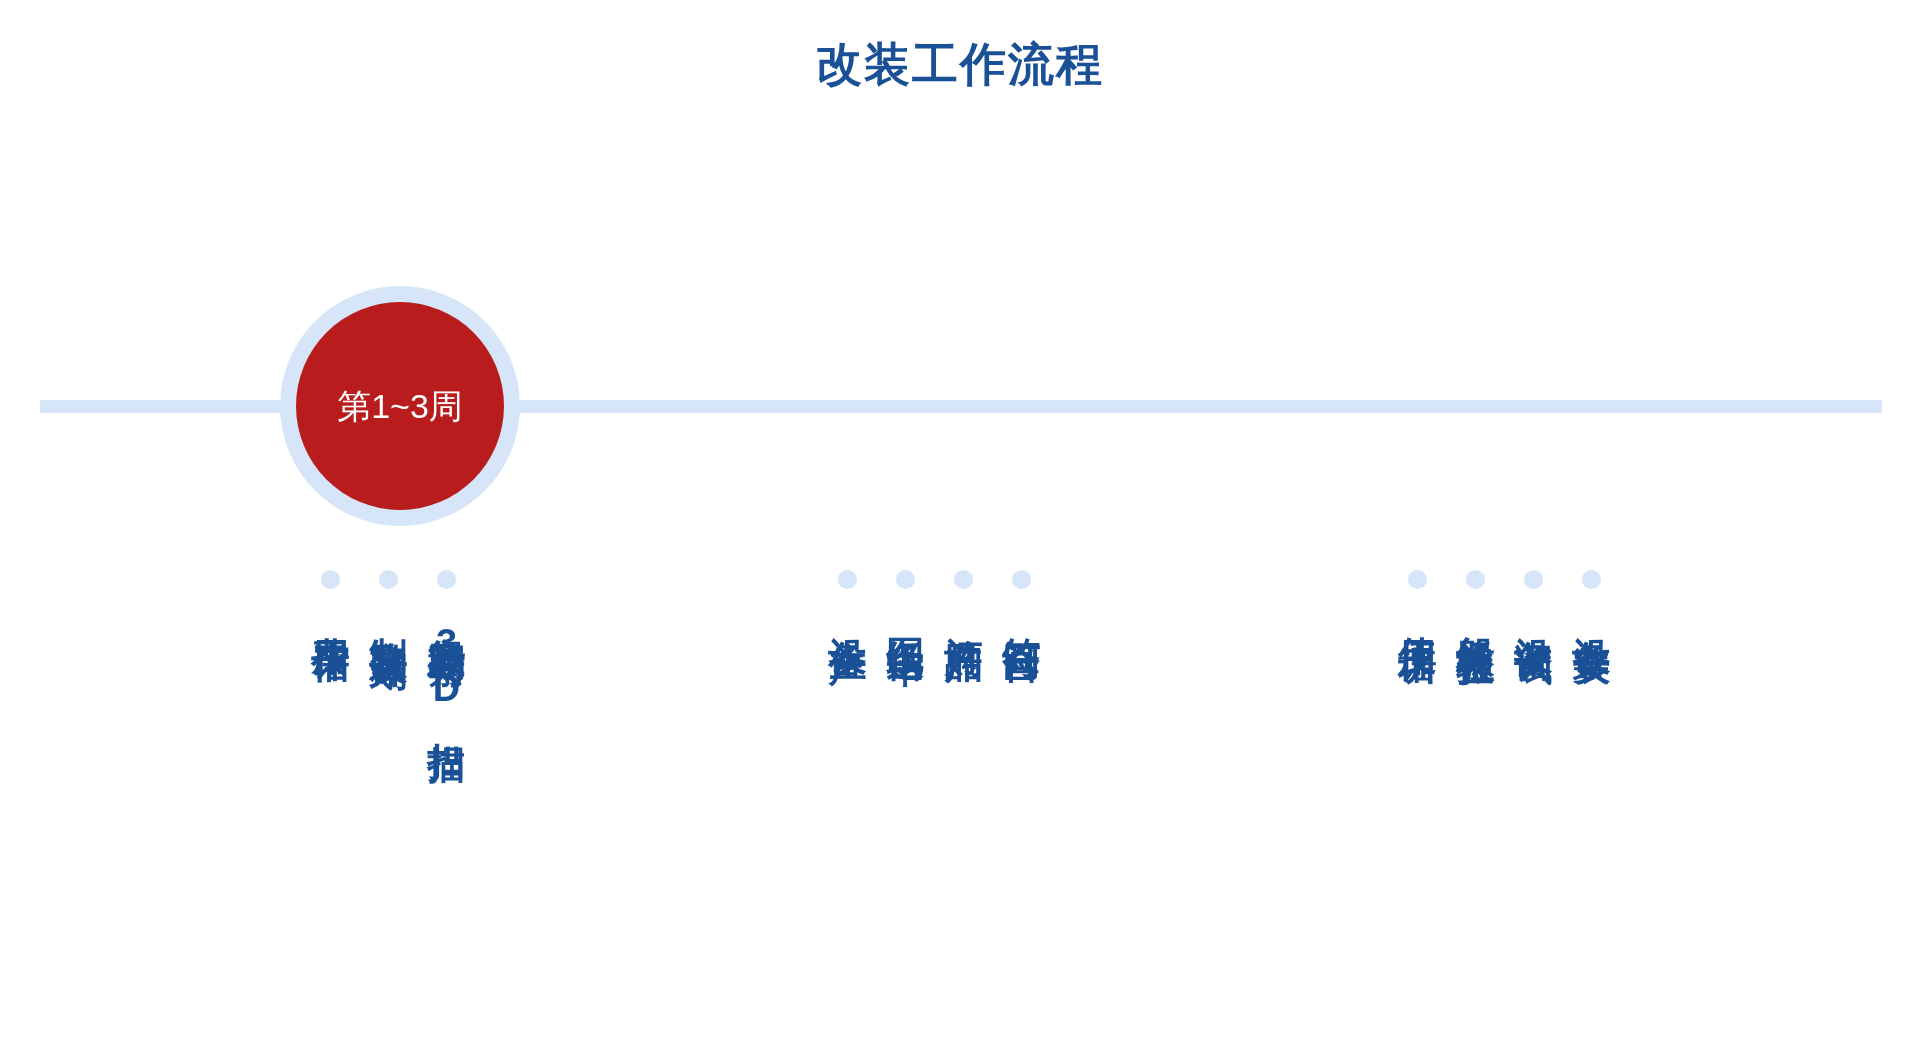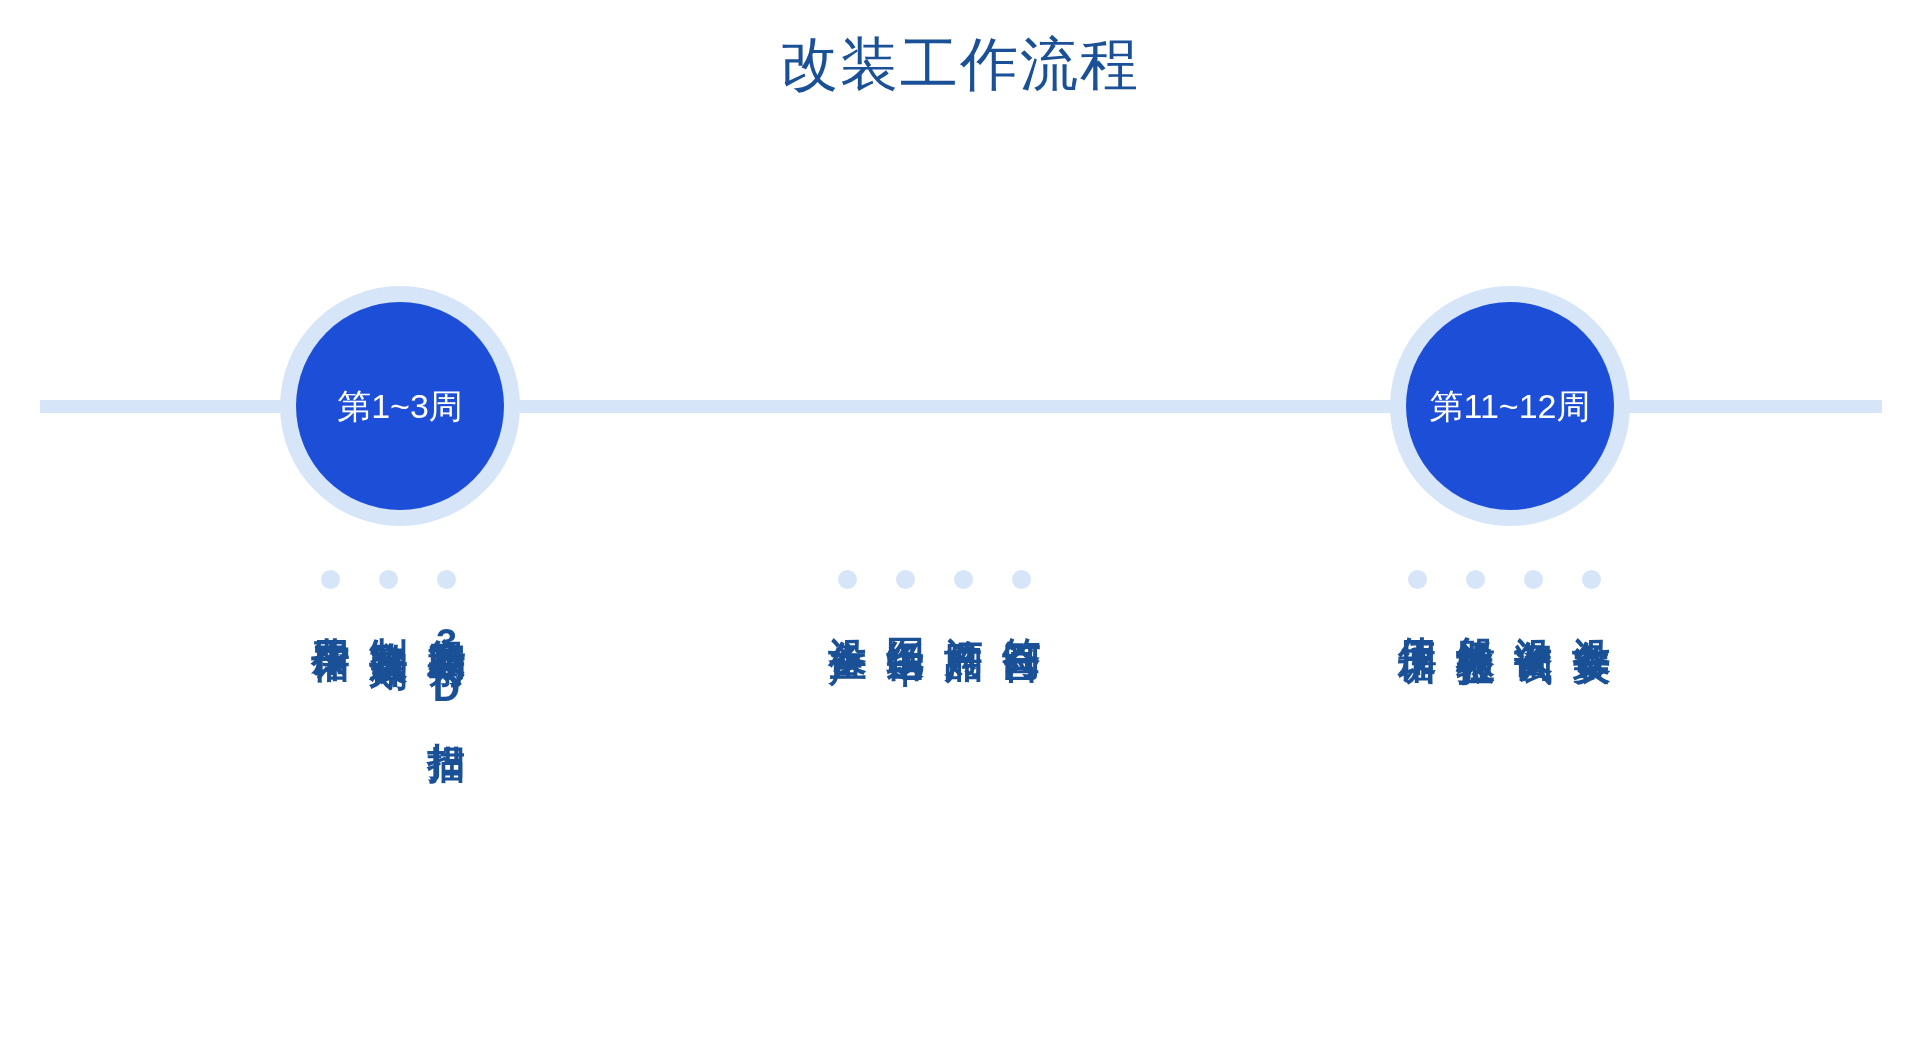--- a/index.html
+++ b/index.html
@@ -22,23 +22,23 @@
     background: #ffffff;
   }
 
   
   .title {
     position: absolute;
     left: 0;
     top: 28px;
     width: 1920px;
     text-align: center;
-    font-size: 58px;
+    font-size: 46px;
     line-height: 72px;
-    font-weight: 400;
+    font-weight: 700;
     color: #1A5096;
     letter-spacing: 2px;
     white-space: nowrap;
   }
 
   
   .axis-line {
     position: absolute;
     left: 40px;
     top: 400px;
@@ -55,21 +55,21 @@
     border-radius: 50%;
     background: #D6E6F8;
     display: flex;
     align-items: center;
     justify-content: center;
   }
   .stage-circle .inner {
     width: 208px;
     height: 208px;
     border-radius: 50%;
-    background: #1d4ed8;
+    background: #b91c1c;
     display: flex;
     align-items: center;
     justify-content: center;
   }
   .stage-circle .inner .label {
     color: #ffffff;
     font-size: 34px;
     line-height: 38px;
     font-weight: 400;
     white-space: nowrap;
@@ -151,25 +151,20 @@
     <div class="task-col">
       <div class="task-dot"></div>
       <div class="task-text">图纸送审</div>
     </div>
     <div class="task-col">
       <div class="task-dot"></div>
       <div class="task-text">设备生产</div>
     </div>
   </div>
 
-  <div class="stage-circle" id="circle-2" style="left: 1390px; top: 286px;">
-    <div class="inner">
-      <span class="label">第11~12周</span>
-    </div>
-  </div>
   <div class="group" id="group-2" style="left: 1388px; width: 232px;">
     <div class="task-col">
       <div class="task-dot"></div>
       <div class="task-text">设备安装</div>
     </div>
     <div class="task-col">
       <div class="task-dot"></div>
       <div class="task-text">设备调试</div>
     </div>
     <div class="task-col">

